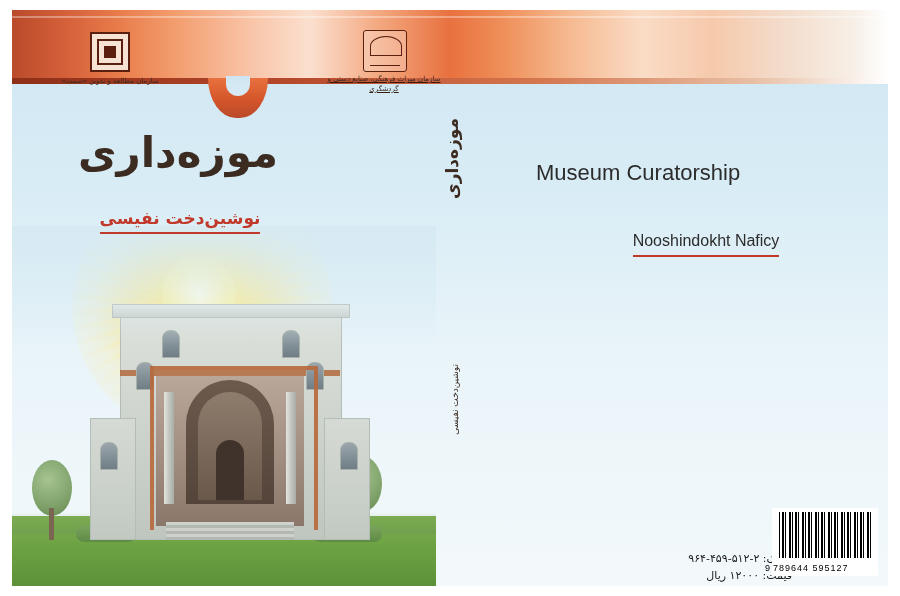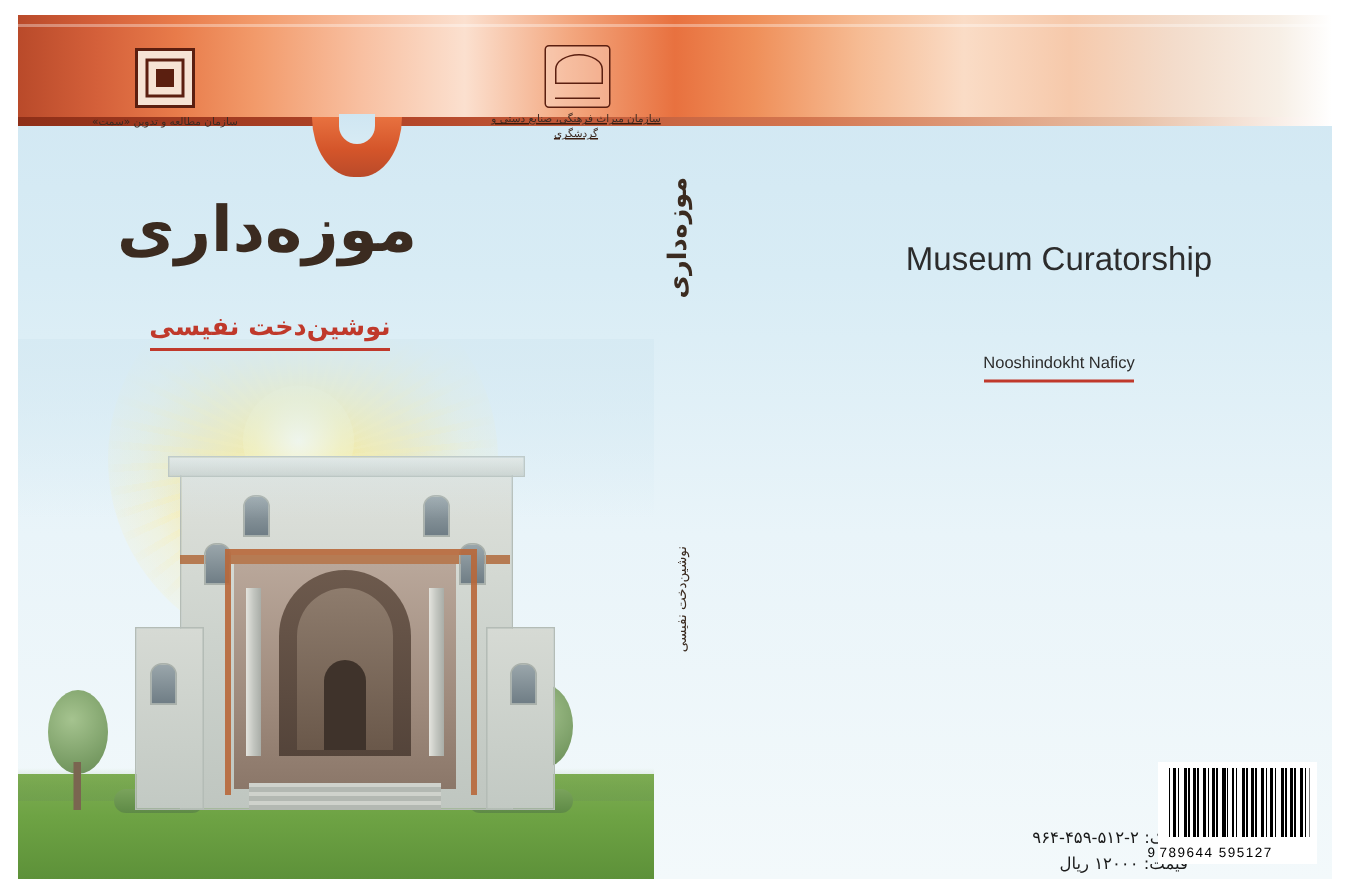--- a/index.html
+++ b/index.html
@@ -223,36 +223,36 @@
     color: #3b2b20;
     white-space: nowrap;
   }
 
   
   .en-title {
     position: absolute;
     left: 524px;
     top: 150px;
     width: 340px;
-    text-align: center;
+    text-align: left;
     font-family: "Liberation Sans", sans-serif;
     font-size: 22px;
     color: #2c2c2c;
   }
   .en-author-wrap {
     position: absolute;
     left: 584px;
     top: 222px;
     width: 220px;
     text-align: center;
   }
   .en-author {
     display: inline-block;
     font-family: "Liberation Sans", sans-serif;
-    font-size: 11px;
+    font-size: 16px;
     color: #2c2c2c;
     padding-bottom: 5px;
     border-bottom: 2px solid #c0392b;
   }
 
   
   .isbn-block {
     position: absolute;
     left: 640px;
     top: 540px;

